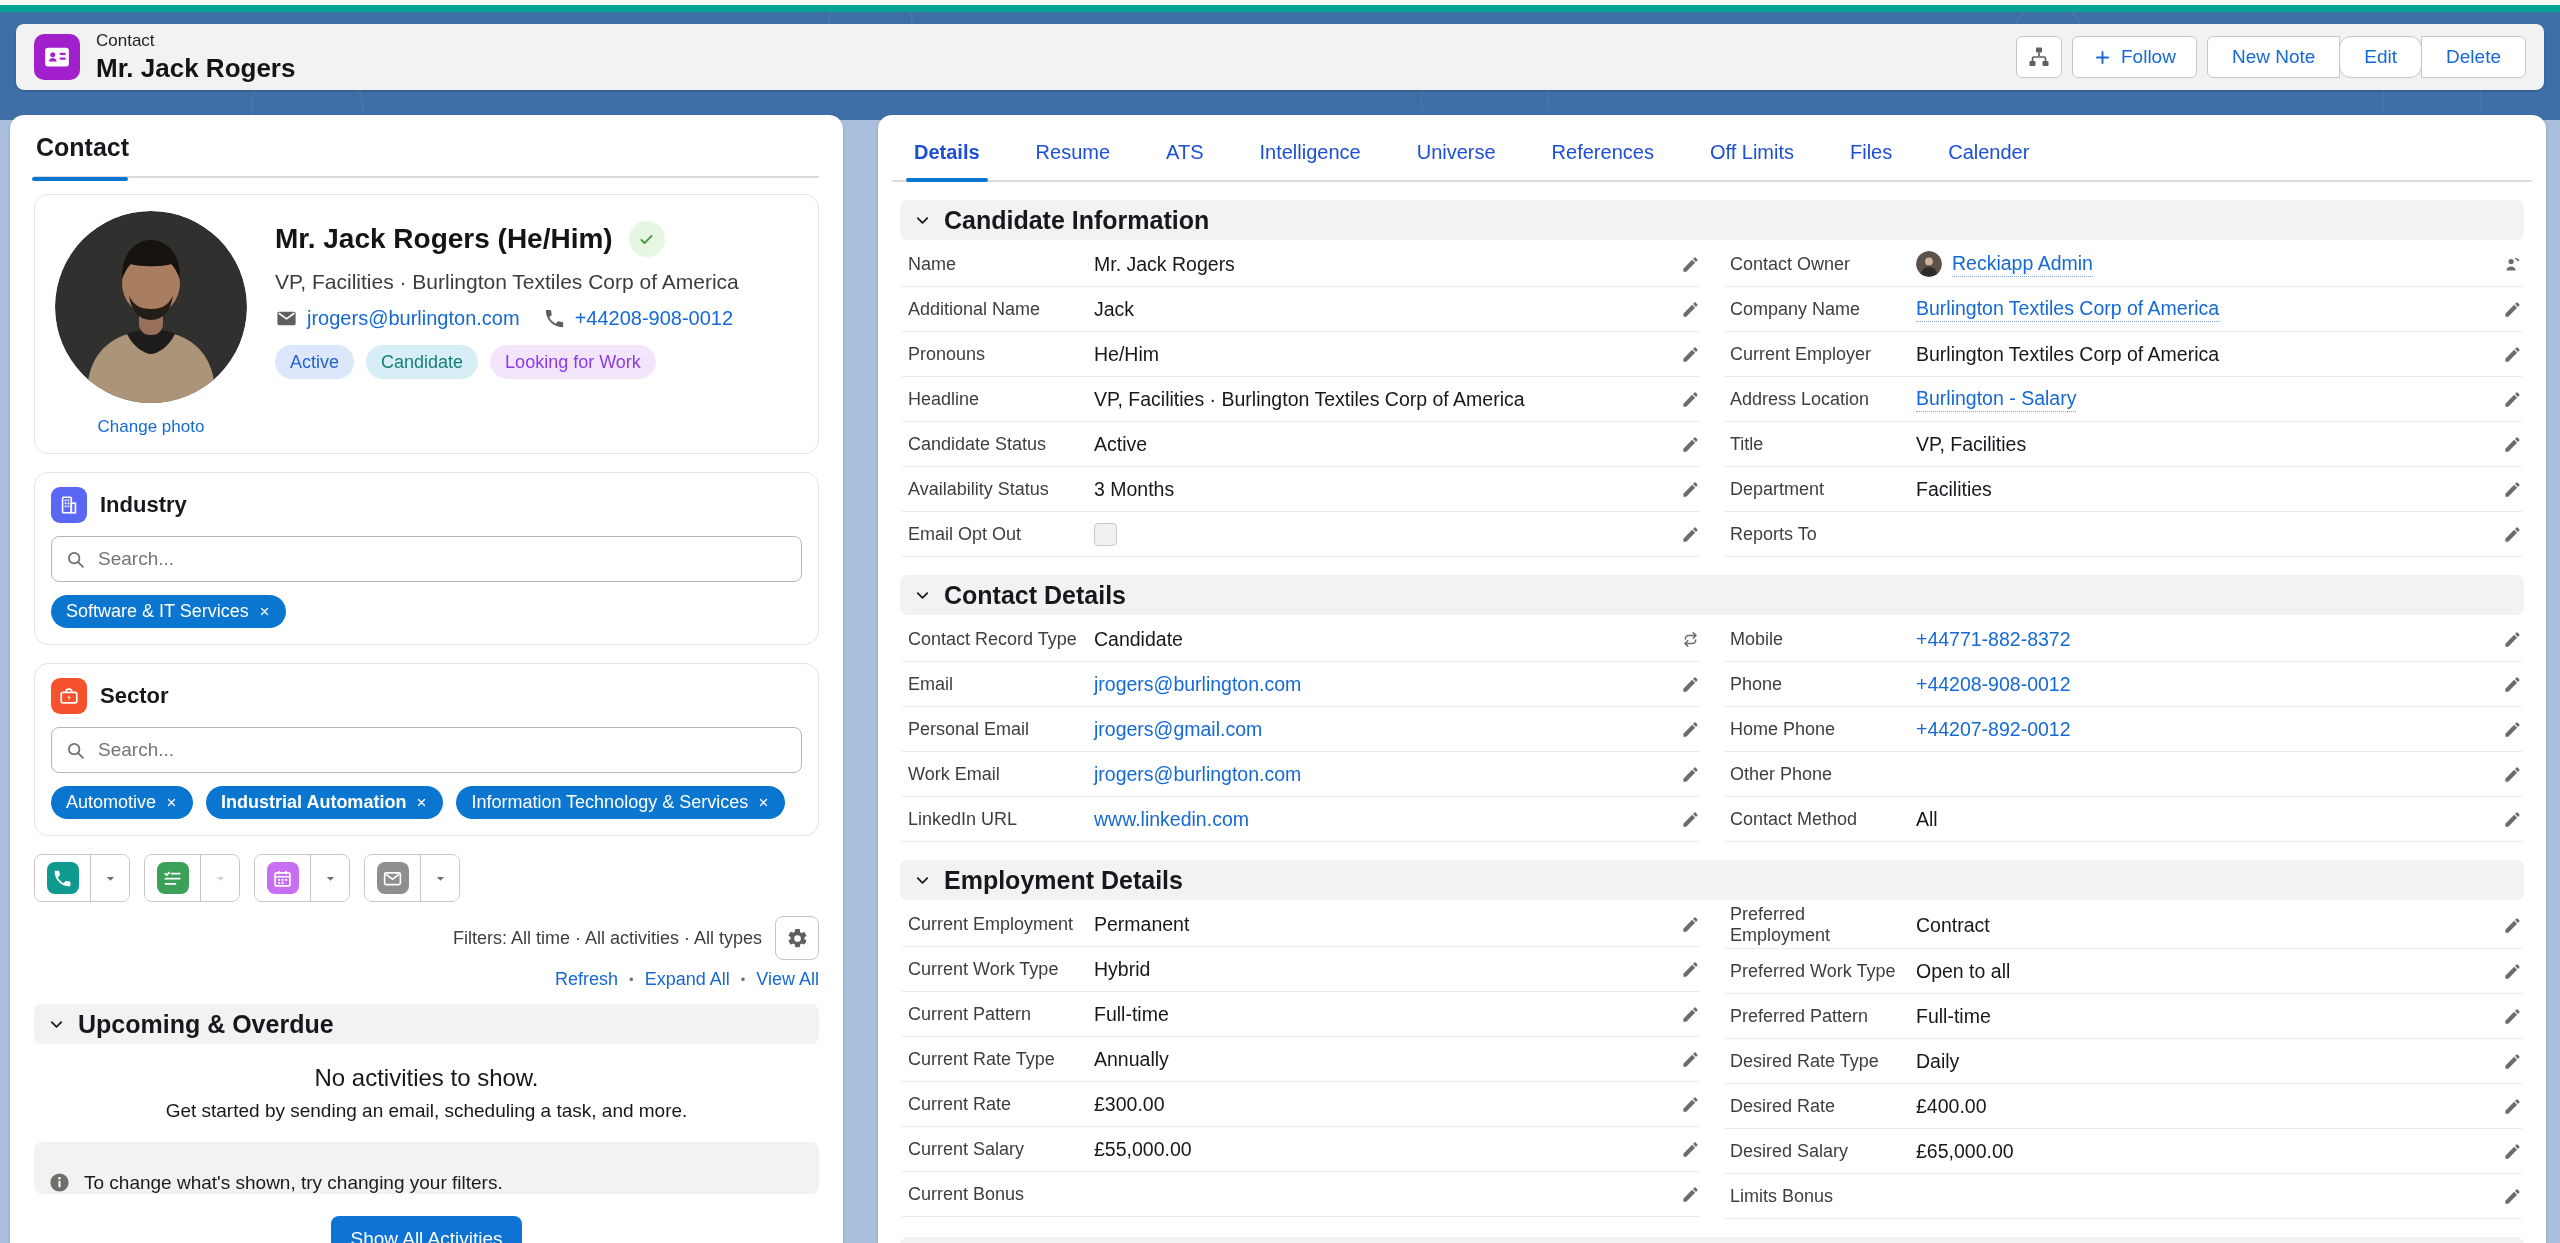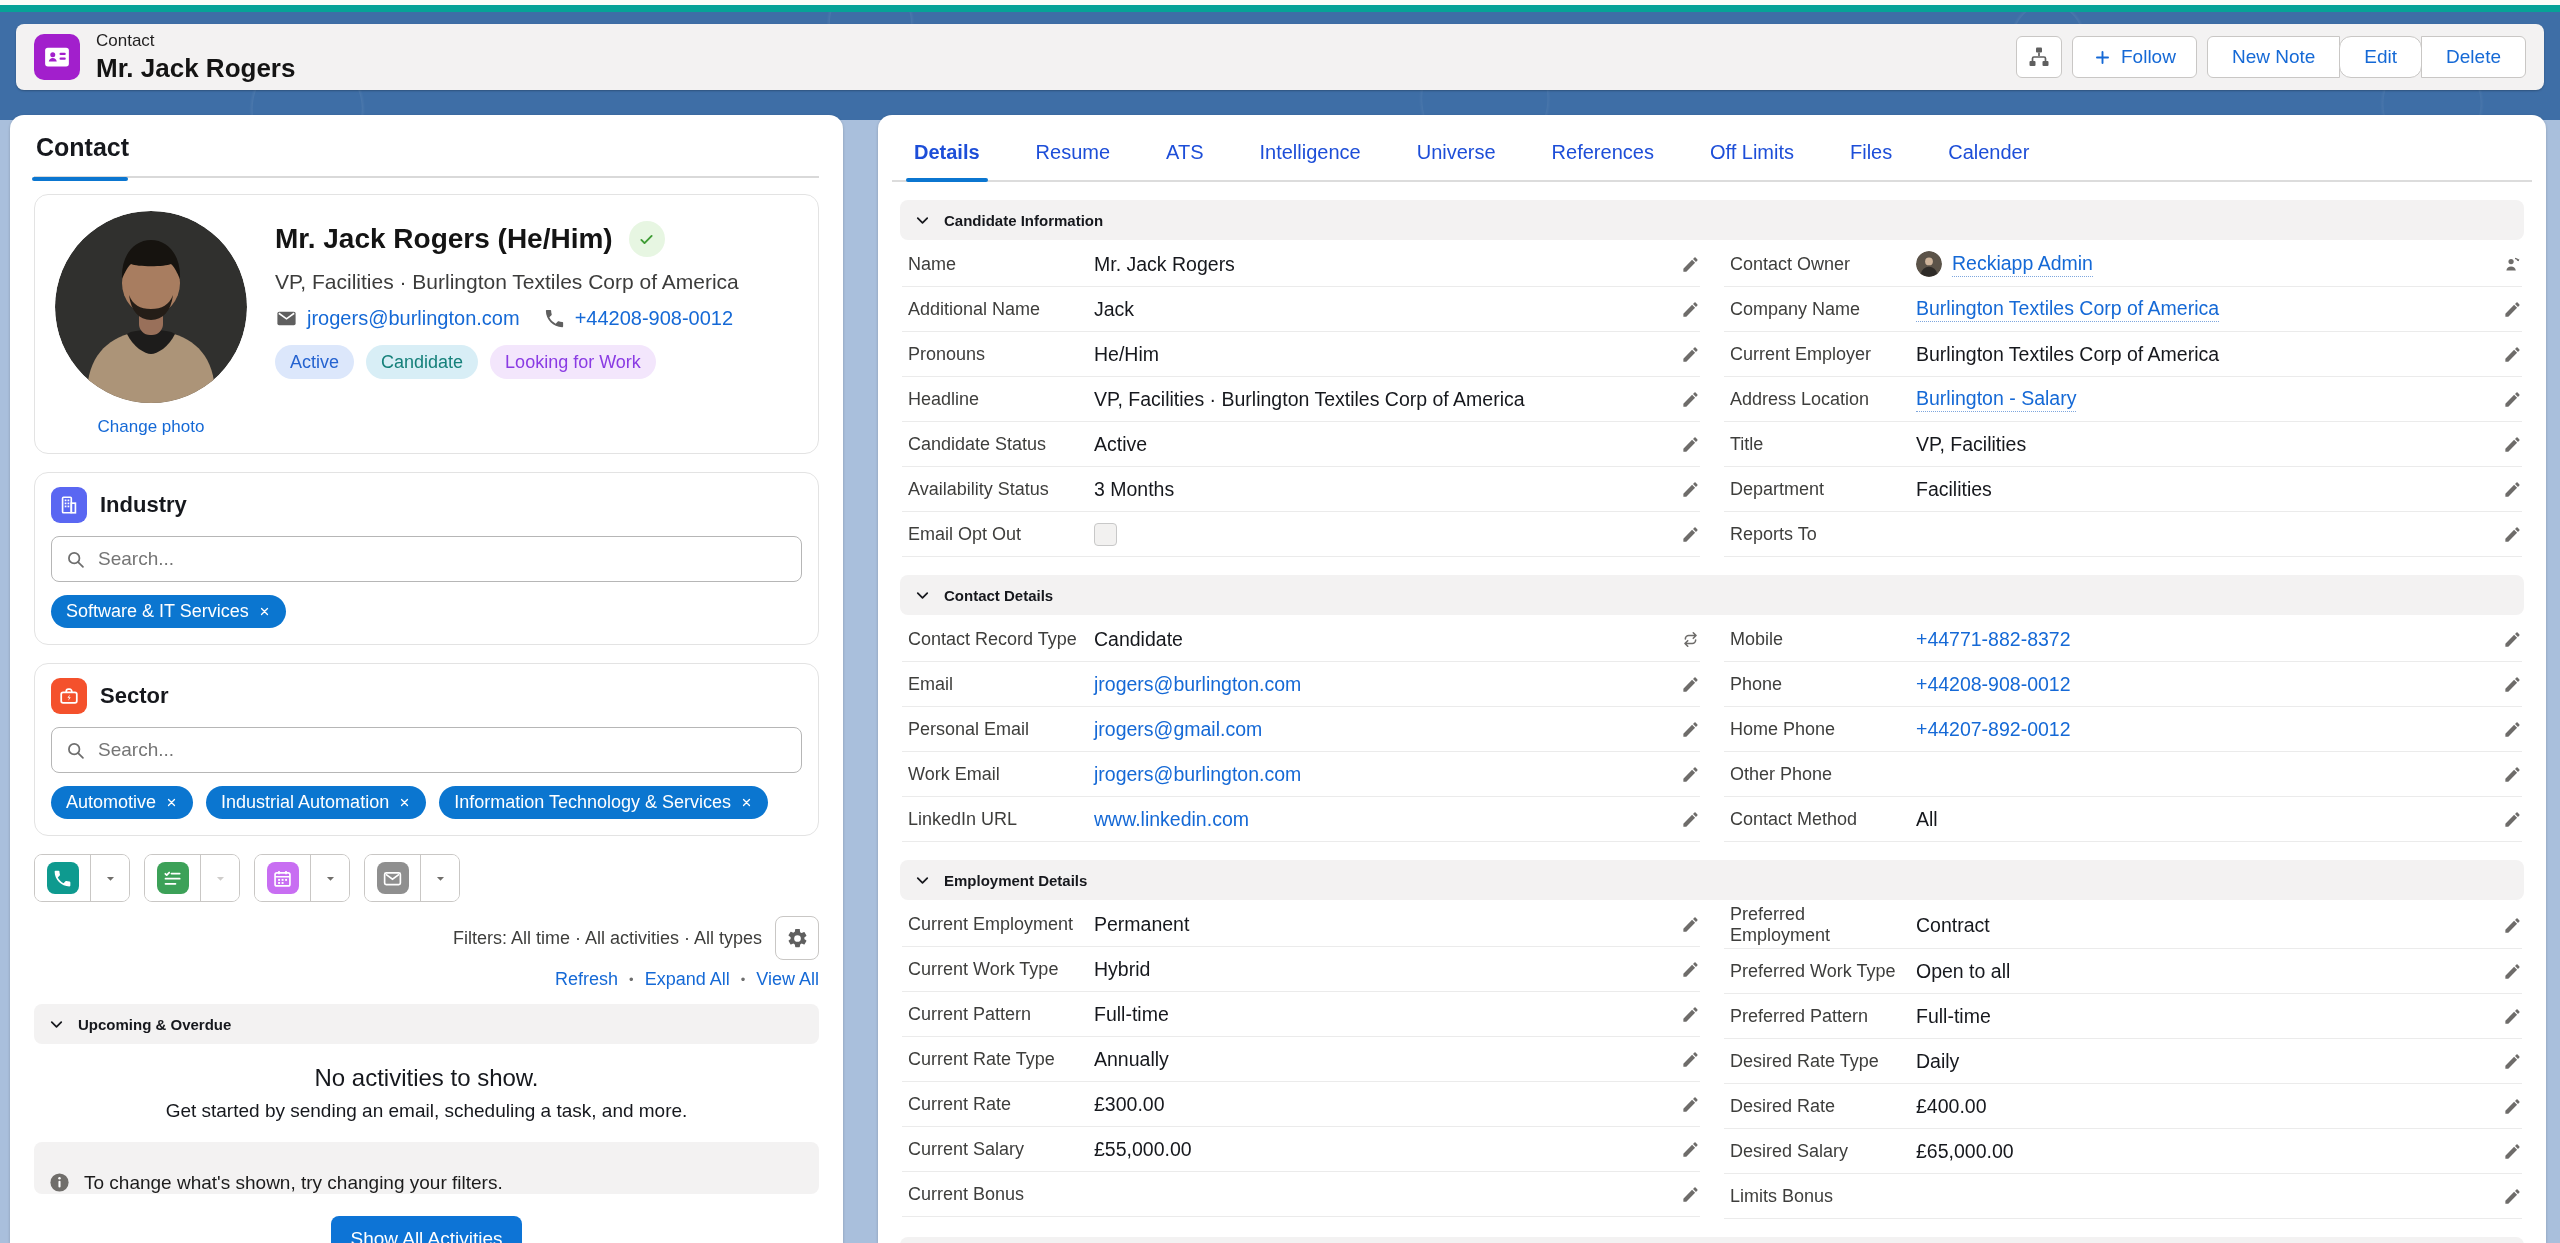--- a/index.html
+++ b/index.html
@@ -78,21 +78,21 @@
   .split .caret{width:38px;height:46px;display:flex;align-items:center;justify-content:center;
     border:none;background:#fff;color:#706e6b;cursor:pointer;padding:0;}
   .split .caret.disabled{color:#cfcdcb;}
   #filters-row{display:flex;align-items:center;justify-content:flex-end;gap:13px;margin-top:14px;}
   #filters-text{font-size:18px;color:#3e3e3c;}
   #gear-btn{width:44px;height:44px;border:1px solid #c9c7c5;border-radius:8px;background:#fff;
     color:#5f5f5f;display:flex;align-items:center;justify-content:center;cursor:pointer;}
   #quick-links{display:flex;justify-content:flex-end;align-items:center;gap:11px;margin-top:9px;font-size:18px;}
   .qdot{color:#6e6e6e;font-size:13px;}
   .sec-head{height:40px;background:#f3f2f2;border-radius:8px;display:flex;align-items:center;
-    gap:12px;padding:0 13px;font-size:15px;font-weight:700;color:#16181d;cursor:pointer;}
+    gap:12px;padding:0 13px;font-size:25px;font-weight:700;color:#16181d;cursor:pointer;}
   #upc-head{margin-top:14px;}
   .empty1{margin-top:20px;text-align:center;font-size:24px;}
   .empty2{margin-top:8px;text-align:center;font-size:19px;}
   #note-bar{margin-top:20px;background:#f3f2f2;border-radius:8px;min-height:52px;display:flex;
     align-items:flex-end;gap:13px;padding:0 14px;font-size:19px;color:#1c1c1c;}
   #note-bar .icsp{color:#706e6b;display:flex;}
   #show-all{display:block;margin:22px auto 0;background:#0d74d6;color:#fff;border:none;
     border-radius:8px;padding:12px 19px;font-size:19px;cursor:pointer;font-family:inherit;}
   
   .tabsbar{display:flex;gap:52px;align-items:flex-end;border-bottom:2px solid #dcdcdc;
@@ -271,21 +271,21 @@
     </div>
     <div class="tags" id="sector-tags">
         <span class="tagpill" style="background: rgb(11, 118, 208);">
           <span>Automotive</span>
           <span class="icsp">
             <svg viewBox="0 0 24 24" width="13" height="13">
               <path d="M6.5 6.5l11 11M17.5 6.5l-11 11" stroke="currentColor" stroke-width="2.4" stroke-linecap="round"></path>
             </svg>
           </span>
         </span>
-        <span class="tagpill" style="background: rgb(11, 118, 208);">
+        <span class="tagpill" style="background: rgb(11, 118, 208); font-weight: bold;">
           <span>Industrial Automation</span>
           <span class="icsp">
             <svg viewBox="0 0 24 24" width="13" height="13">
               <path d="M6.5 6.5l11 11M17.5 6.5l-11 11" stroke="currentColor" stroke-width="2.4" stroke-linecap="round"></path>
             </svg>
           </span>
         </span>
         <span class="tagpill" style="background: rgb(11, 118, 208);">
           <span>Information Technology &amp; Services</span>
           <span class="icsp">

